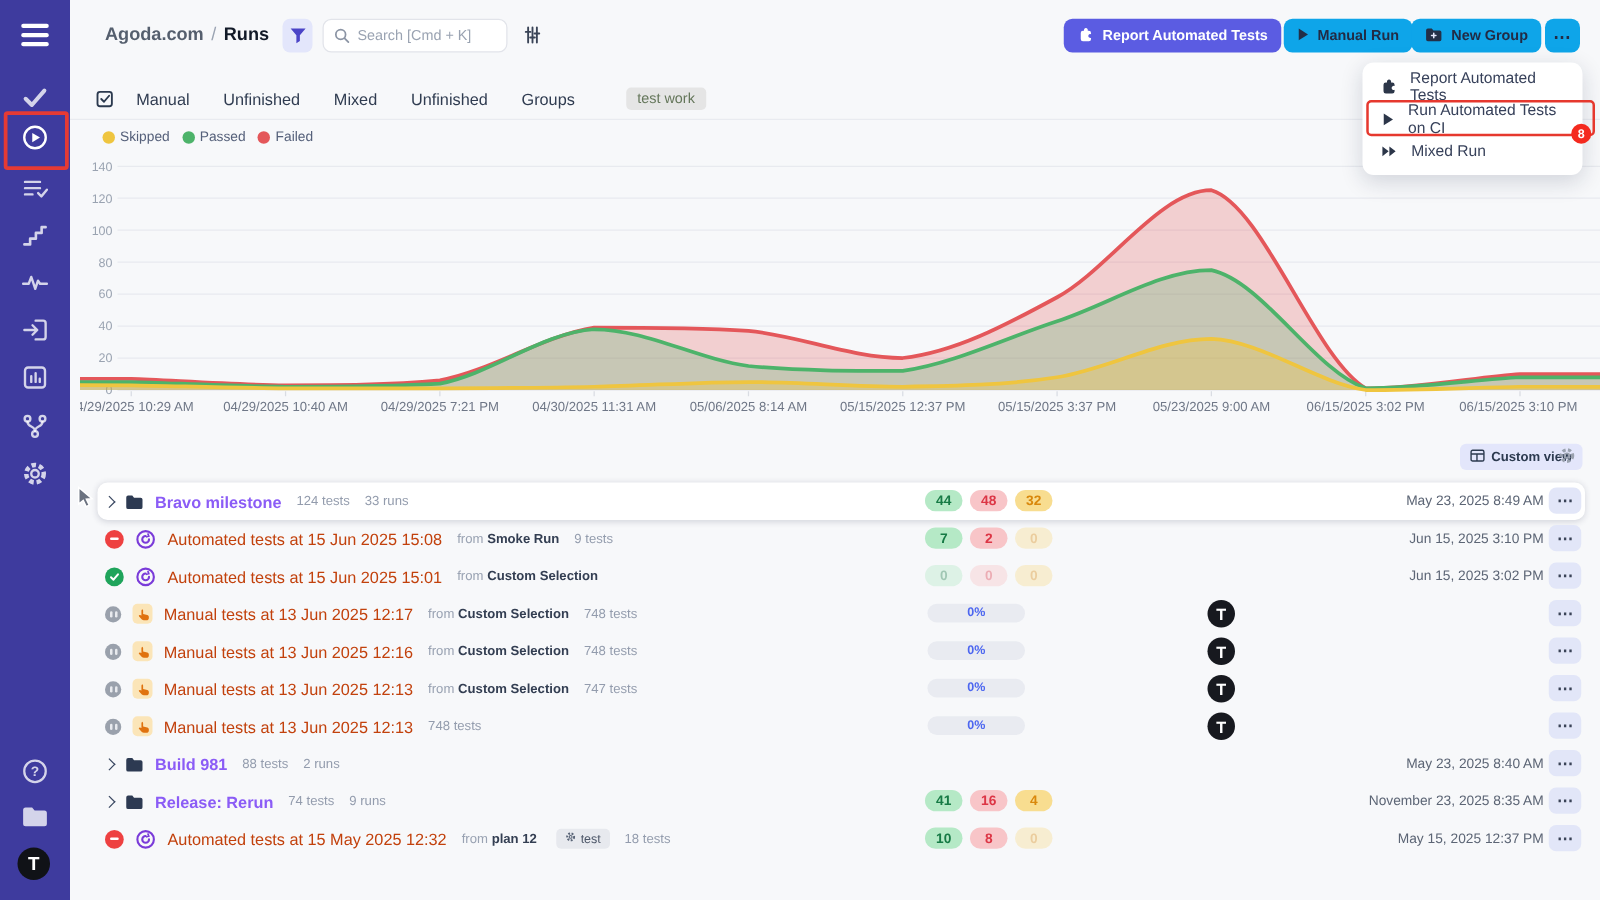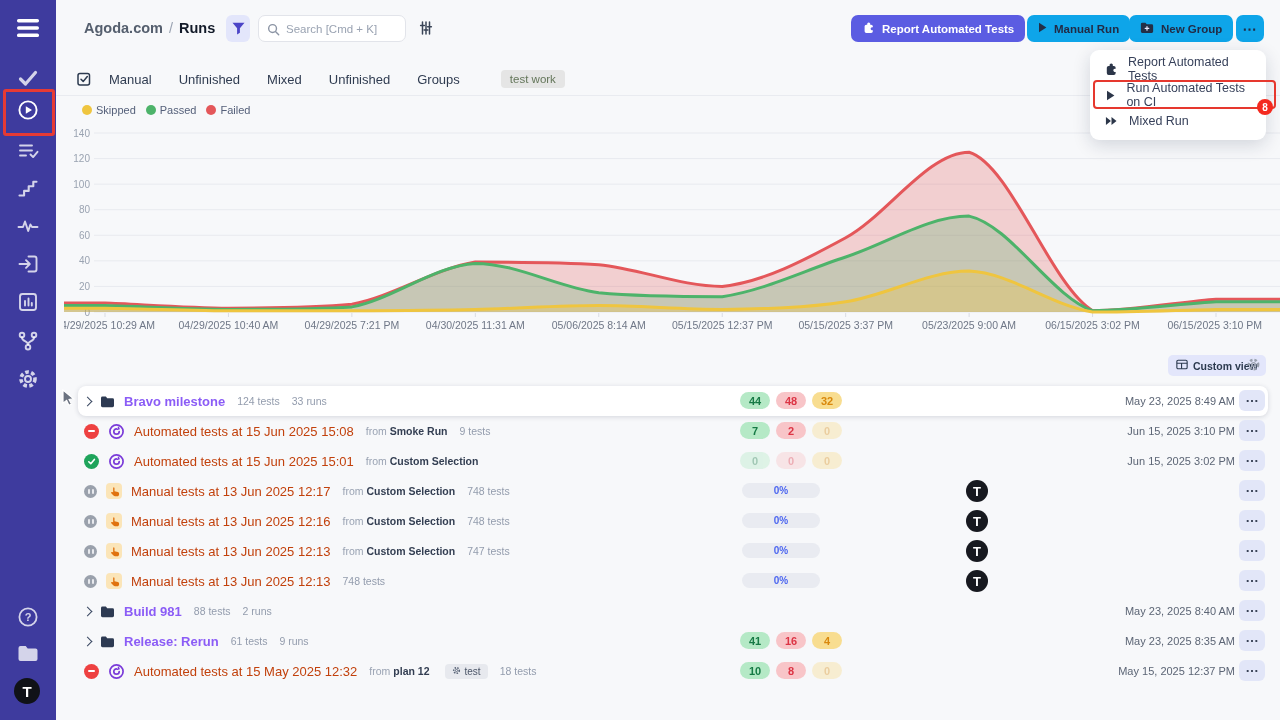--- a/index.html
+++ b/index.html
@@ -470,27 +470,27 @@
       </div>
       <div class="row">
         <div class="row-left">
           <span class="chev"></span>
           <span class="folder-sm">
             <svg width="15" height="13" viewBox="0 0 16 14">
               <path d="M1,3.2 a1.6,1.6 0 0 1 1.6,-1.6 h3.6 l1.5,1.8 h5.7 a1.6,1.6 0 0 1 1.6,1.6 v6.6 a1.6,1.6 0 0 1 -1.6,1.6 h-10.8 a1.6,1.6 0 0 1 -1.6,-1.6 z" fill="#2d3a52"></path>
             </svg>
           </span>
           <span class="rname">Release: Rerun</span>
-          <span class="rmeta">61 tests</span>
+          <span class="rmeta">74 tests</span>
           <span class="rmeta">9 runs</span>
         </div>
         <span class="badge passed bp0">41</span>
         <span class="badge failed bp1">16</span>
         <span class="badge skipped bp2">4</span>
-        <span class="rdate">May 23, 2025 8:35 AM</span>
+        <span class="rdate">November 23, 2025 8:35 AM</span>
         <span class="dots">⋯</span>
       </div>
       <div class="row">
         <div class="row-left">
           <span class="st failed">
             <i></i>
           </span>
           <span class="autoicon">
             <svg width="17" height="17" viewBox="0 0 17 17" fill="none" stroke="#7a3bd9" stroke-linecap="round">
               <circle cx="8.5" cy="8.5" r="6.6" stroke-width="1.7"></circle>

